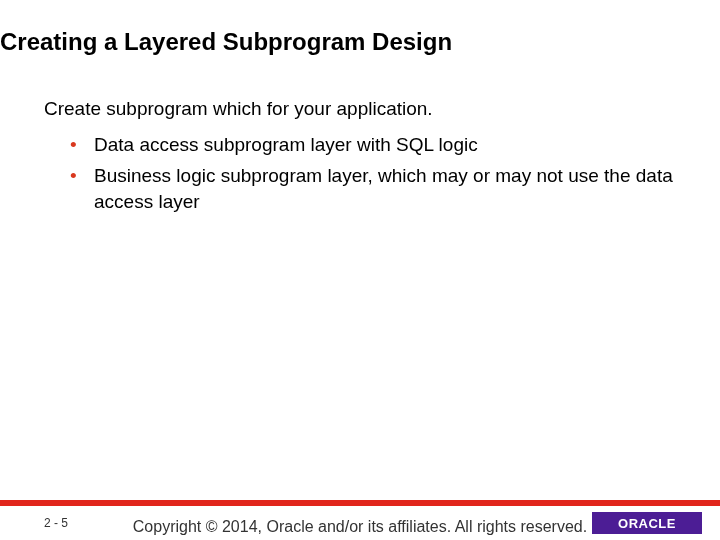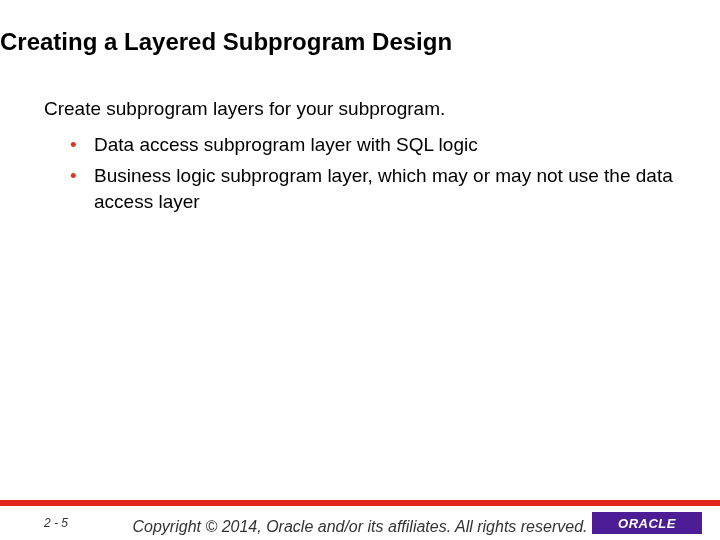--- a/index.html
+++ b/index.html
@@ -5,34 +5,34 @@
   * { margin: 0; padding: 0; box-sizing: border-box; }
   html, body { width: 720px; height: 540px; font-family: Arial, Helvetica, sans-serif; background: #fff; overflow: hidden; }
   .slide { position: relative; width: 720px; height: 540px; }
   .title { font-size: 24px; font-weight: bold; color: #000; padding-top: 28px; }
   .content { padding: 40px 44px 0 44px; }
   .lead { font-size: 19px; color: #000; line-height: 1.35; margin-bottom: 10px; }
   ul.bullets { list-style: none; padding-left: 26px; }
   ul.bullets li { position: relative; font-size: 19px; color: #000; line-height: 1.35; padding-left: 24px; margin-bottom: 6px; }
   ul.bullets li::before { content: "•"; position: absolute; left: 0; top: 0; color: #d9381e; font-size: 19px; line-height: 1.35; }
   .footer-bar { position: absolute; left: 0; right: 0; bottom: 34px; height: 6px; background: #e1261c; }
-  .footer { position: absolute; left: 0; right: 0; bottom: 0; height: 34px; background: #fff; font-style: italic; }
+  .footer { position: absolute; left: 0; right: 0; bottom: 0; height: 34px; background: #fff; }
   .page-num { position: absolute; left: 44px; bottom: 10px; font-size: 12px; color: #333; }
   .copyright { position: absolute; left: 0; right: 0; bottom: 4px; text-align: center; font-size: 16px; color: #333; line-height: 1.2; }
   .logo { position: absolute; right: 18px; bottom: 6px; width: 110px; height: 22px; background: #4c1d95; display: flex; align-items: center; justify-content: center; }
   .logo-text { color: #fff; font-family: Arial, Helvetica, sans-serif; font-weight: bold; font-size: 13px; letter-spacing: 0.5px; }
 </style>
 </head>
 <body>
 
 <div class="slide">
   <h1 class="title">Creating a Layered Subprogram Design</h1>
 
   <div class="content">
-    <p class="lead">Create subprogram layers for your subprogram.</p>
+    <p class="lead">Create subprogram which for your application.</p>
     <ul class="bullets">
       <li>Data access subprogram layer with SQL logic</li>
       <li>Business logic subprogram layer, which may or may not use the data access layer</li>
     </ul>
   </div>
 
   <div class="footer-bar"></div>
 
   <div class="footer">
     <div class="page-num">2 - 5</div>

